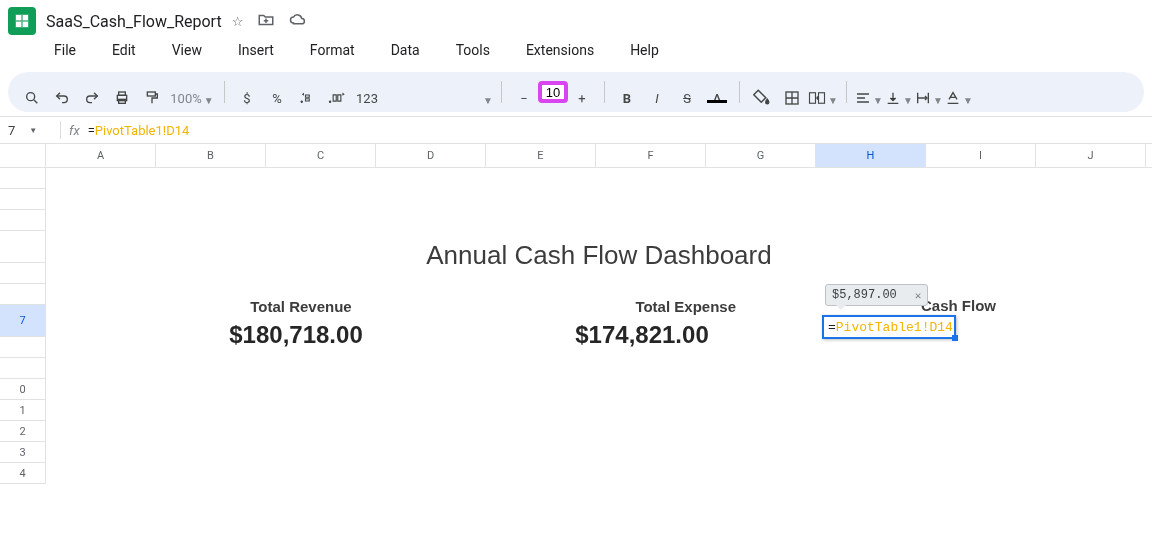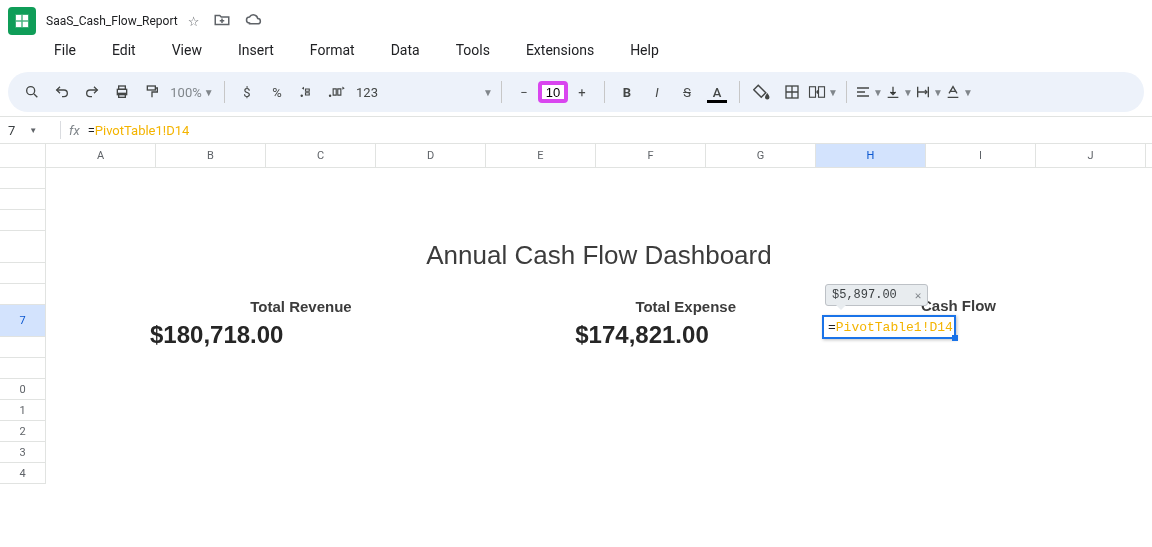--- a/index.html
+++ b/index.html
@@ -23,21 +23,21 @@
     }
     .app-icon {
       width: 28px; height: 28px;
       background: #0f9d58;
       border-radius: 4px;
       margin-right: 10px;
       display: flex; align-items: center; justify-content: center;
     }
     .app-icon svg { width: 18px; height: 18px; }
     .doc-title {
-      font-size: 12px;
+      font-size: 16px;
       color: #202124;
       margin-right: 10px;
     }
     .title-icons { display: flex; gap: 14px; align-items: center; color: #5f6368; }
     .title-icons span { cursor: pointer; }
 
     
     .menu-bar {
       display: flex;
       gap: 20px;
@@ -54,21 +54,21 @@
       background: #edf2fa;
       border-radius: 24px;
       margin: 4px 8px;
       height: 40px;
       padding: 0 10px;
       gap: 2px;
       color: #444746;
       overflow: hidden;
     }
     .tb-btn {
-      display: flex; align-items: center; justify-content: center;
+      display: flex; align-items: flex-end; justify-content: center;
       min-width: 28px; height: 28px;
       border-radius: 4px;
       cursor: pointer;
       font-size: 13px;
     }
     .tb-sep { width: 1px; height: 22px; background: #c7c7c7; margin: 0 6px; }
     .tb-zoom { color: #80868b; min-width: 48px; font-size: 13px; }
     .tb-dd { font-size: 10px; color: #80868b; margin-left: 2px; }
     .fontsize-box {
       display: flex; align-items: center; gap: 0;
@@ -157,21 +157,21 @@
       position:absolute;
       font-size:15px; font-weight:700; color:#3c3c3c;
       font-family: Verdana, Arial, sans-serif;
     }
     .metric-value {
       position:absolute;
       font-size:24px; font-weight:700; color:#262626;
       font-family: Verdana, Arial, sans-serif;
     }
     .label-revenue { left:150px; top:130px; width:210px; text-align:center; }
-    .value-revenue { left:104px; top:153px; width:260px; }
+    .value-revenue { left:120px; top:153px; width:260px; text-align:center; }
     .label-expense { left:470px; top:130px; width:220px; text-align:right; }
     .value-expense { left:466px; top:153px; width:260px; text-align:center; }
     .label-cashflow { left:875px; top:129px; width:220px; font-size:15px; }
 
     .cell-editor {
       position:absolute;
       left:776px; top:147px;
       width:134px; height:24px;
       border:2px solid #1a73e8;
       box-shadow: 1px 1px 3px rgba(0,0,0,0.25);

